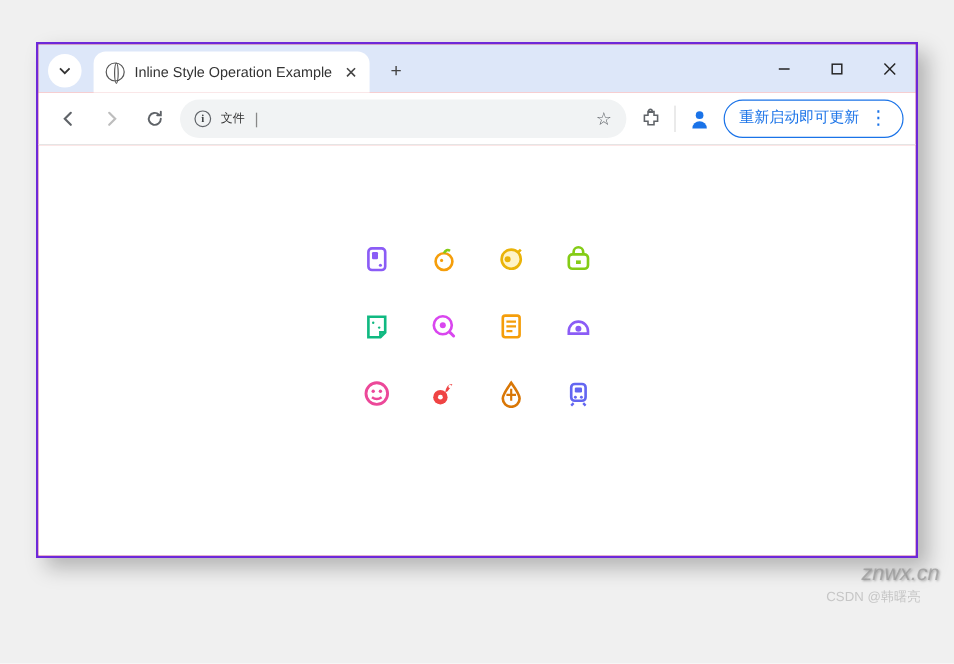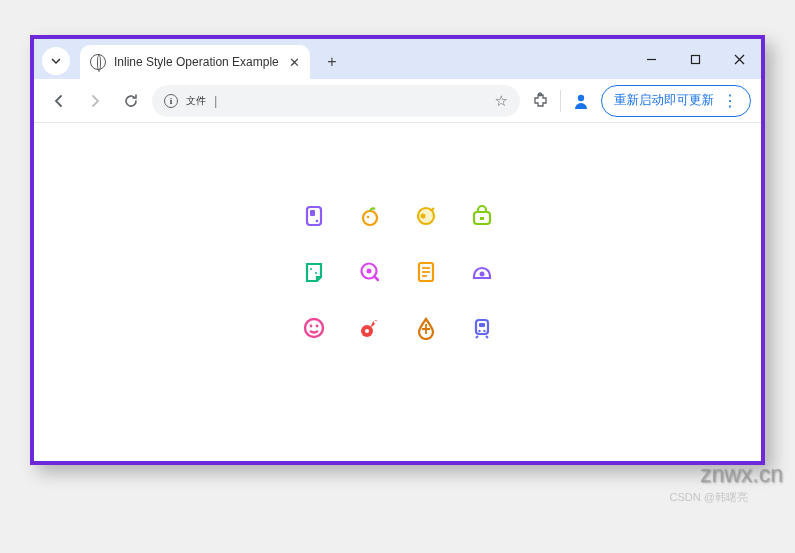--- a/index.html
+++ b/index.html
@@ -11,21 +11,21 @@
       position: relative;
     }
     .shadow-wrap {
       position: absolute;
       top: 35px;
       left: 30px;
       width: 735px;
       height: 430px;
       box-shadow: 8px 8px 16px rgba(0,0,0,0.25);
       background: #ef4444;
-      border: 4px solid #6d28d9;
+      border: 2px solid #6d28d9;
       display: flex;
       flex-direction: column;
     }
     .titlebar {
       height: 40px;
       background: #dde7f9;
       display: flex;
       align-items: flex-end;
       padding-left: 8px;
     }
@@ -201,28 +201,29 @@
     }
     .ic {
       width: 24px;
       height: 24px;
     }
     .watermark {
       position: absolute;
       right: 12px;
       bottom: 65px;
       color: rgba(150,150,150,0.7);
-      font-size: 23px;
+      font-size: 18px;
+      font-style: italic;
       font-family: Arial, sans-serif;
       text-shadow: 1px 1px 2px rgba(0,0,0,0.3);
       text-align: right;
     }
     .csdn {
       position: absolute;
-      right: 47px;
+      right: 28px;
       bottom: 48px;
       color: rgba(180,180,180,0.7);
       font-size: 11px;
     }
   </style>
 </head>
 <body>
 
 <div class="shadow-wrap">
 

